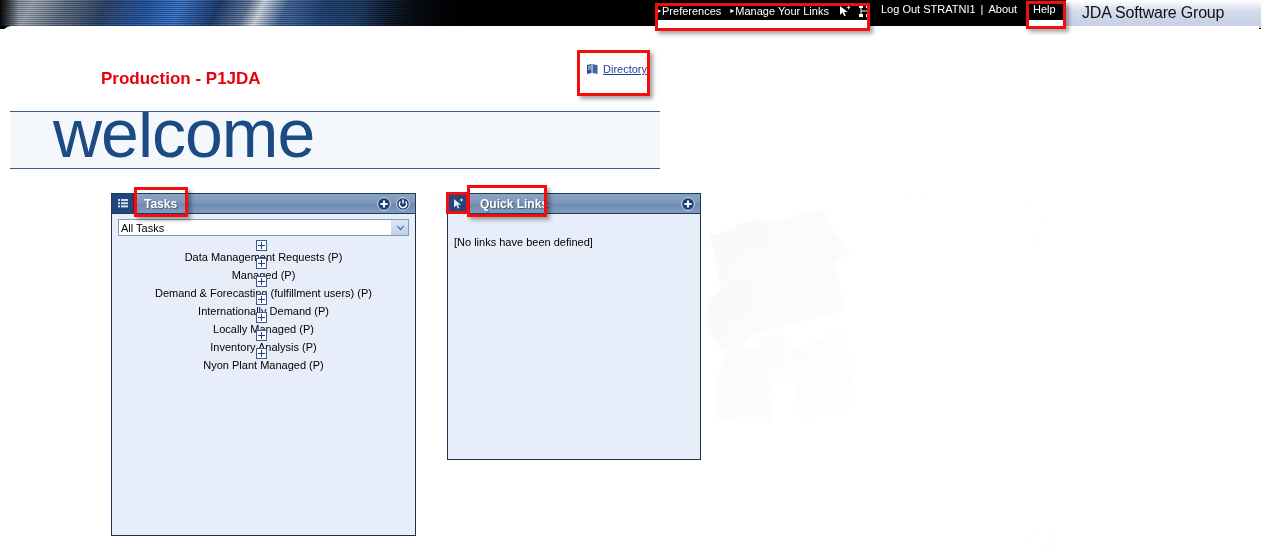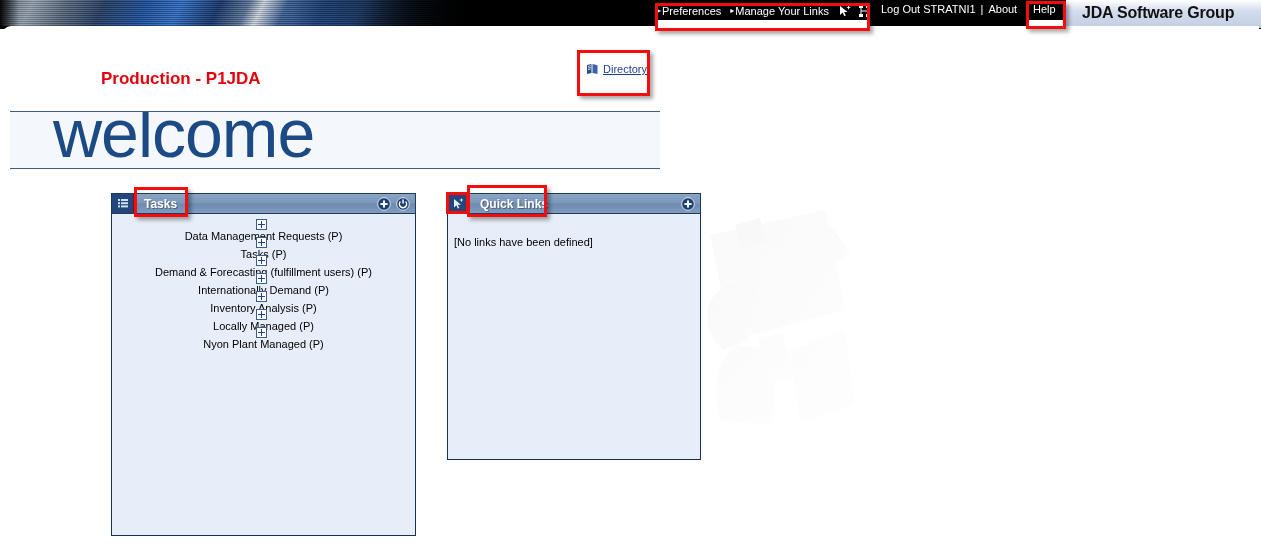--- a/index.html
+++ b/index.html
@@ -115,21 +115,21 @@
     position: absolute;
     left: 1066px; top: 0px;
     width: 195px; height: 28px;
     background: linear-gradient(to bottom, #ffffff 0%, #d4dced 40%, #c3cee3 100%);
   }
   #logo-text {
     position: absolute;
     left: 1082px; top: 4px;
     font-family: "Liberation Sans", sans-serif;
     font-size: 16px;
-    font-weight: bold;
+    font-weight: normal;
     color: #111;
     letter-spacing: -0.2px;
     white-space: nowrap;
   }
 
   
   #prod-title {
     position: absolute;
     left: 101px; top: 69px;
     font-size: 17px;
@@ -428,45 +428,55 @@
       <span class="hdr-btn">
         <svg width="14" height="14" viewBox="0 0 14 14">
           <circle cx="7" cy="7" r="6.3" fill="#1b3f74" stroke="#ffffff" stroke-width="0.8"></circle>
           <path d="M4.4 4.6 A3.6 3.6 0 1 0 9.6 4.6" stroke="#ffffff" stroke-width="1.5" fill="none"></path>
           <rect x="6.3" y="2.4" width="1.5" height="4.2" fill="#ffffff"></rect>
         </svg>
       </span>
     </span>
   </div>
   <div class="portlet-body">
+    <div class="task-select-wrap">
+      <select id="task-filter">
+        <option>All Tasks</option>
+      </select>
+      <span class="task-select-arrow">
+        <svg width="9" height="9" viewBox="0 0 9 9">
+            <path d="M0.8 2 L4.5 6.4 L8.2 2 L6.9 2 L4.5 4.8 L2.1 2 Z" fill="#2b5fa8"></path>
+          </svg>
+      </span>
+    </div>
 
     <div>
       <div class="task-item">
         <span class="plus-box"></span>
         <span>Data Management Requests (P)</span>
       </div>
       <div class="task-item">
         <span class="plus-box"></span>
-        <span>Tasks (P)</span>
+        <span>Managed (P)</span>
       </div>
       <div class="task-item">
         <span class="plus-box"></span>
         <span>Demand &amp; Forecasting (fulfillment users) (P)</span>
       </div>
       <div class="task-item">
         <span class="plus-box"></span>
         <span>Internationally Demand (P)</span>
       </div>
       <div class="task-item">
         <span class="plus-box"></span>
+        <span>Locally Managed (P)</span>
+      </div>
+      <div class="task-item">
+        <span class="plus-box"></span>
         <span>Inventory Analysis (P)</span>
-      </div>
-      <div class="task-item">
-        <span class="plus-box"></span>
-        <span>Locally Managed (P)</span>
       </div>
       <div class="task-item">
         <span class="plus-box"></span>
         <span>Nyon Plant Managed (P)</span>
       </div>
     </div>
   </div>
 </div>
 
 <div class="portlet" id="quicklinks-portlet">

